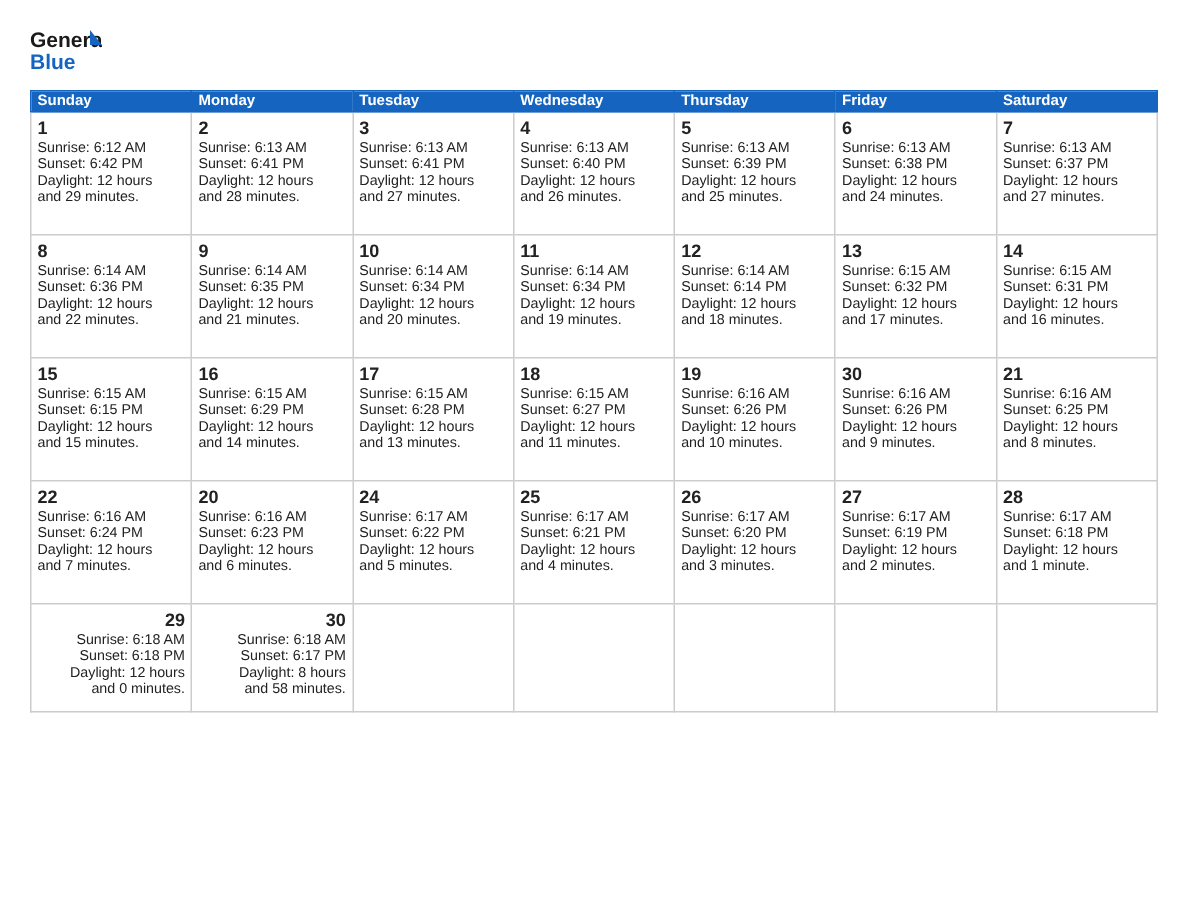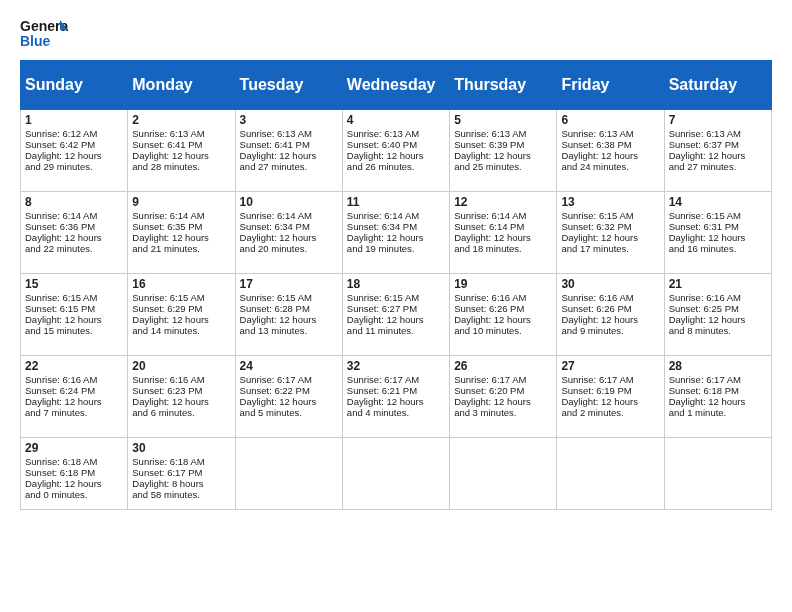--- a/index.html
+++ b/index.html
@@ -39,37 +39,38 @@
       color: #333;
     }
     .calendar {
       width: 100%;
       border-collapse: collapse;
       table-layout: fixed;
     }
     .calendar th {
       background: #1565c0;
       color: #fff;
-      font-size: 16px;
+      font-size: 10px;
       font-weight: bold;
-      padding: 15px 4px;
+      padding: 1px 4px;
       text-align: left;
       border: 1px solid #1565c0;
     }
     .calendar td {
       border: 1px solid #ccc;
       vertical-align: top;
       padding: 3px 4px;
       font-size: 9.5px;
       color: #222;
       height: 82px;
       background: #fff;
     }
     .calendar tr:last-child td {
       height: 72px;
+      text-align: right;
     }
     .day-num {
       font-size: 12px;
       font-weight: bold;
       display: block;
       margin-bottom: 1px;
     }
     .empty {
       background: #f5f5f5;
     }
@@ -274,21 +275,21 @@
             <div>and 6 minutes.</div>
           </td>
           <td>
             <span class="day-num">24</span>
             <div>Sunrise: 6:17 AM</div>
             <div>Sunset: 6:22 PM</div>
             <div>Daylight: 12 hours</div>
             <div>and 5 minutes.</div>
           </td>
           <td>
-            <span class="day-num">32</span>
+            <span class="day-num">25</span>
             <div>Sunrise: 6:17 AM</div>
             <div>Sunset: 6:21 PM</div>
             <div>Daylight: 12 hours</div>
             <div>and 4 minutes.</div>
           </td>
           <td>
             <span class="day-num">26</span>
             <div>Sunrise: 6:17 AM</div>
             <div>Sunset: 6:20 PM</div>
             <div>Daylight: 12 hours</div>

